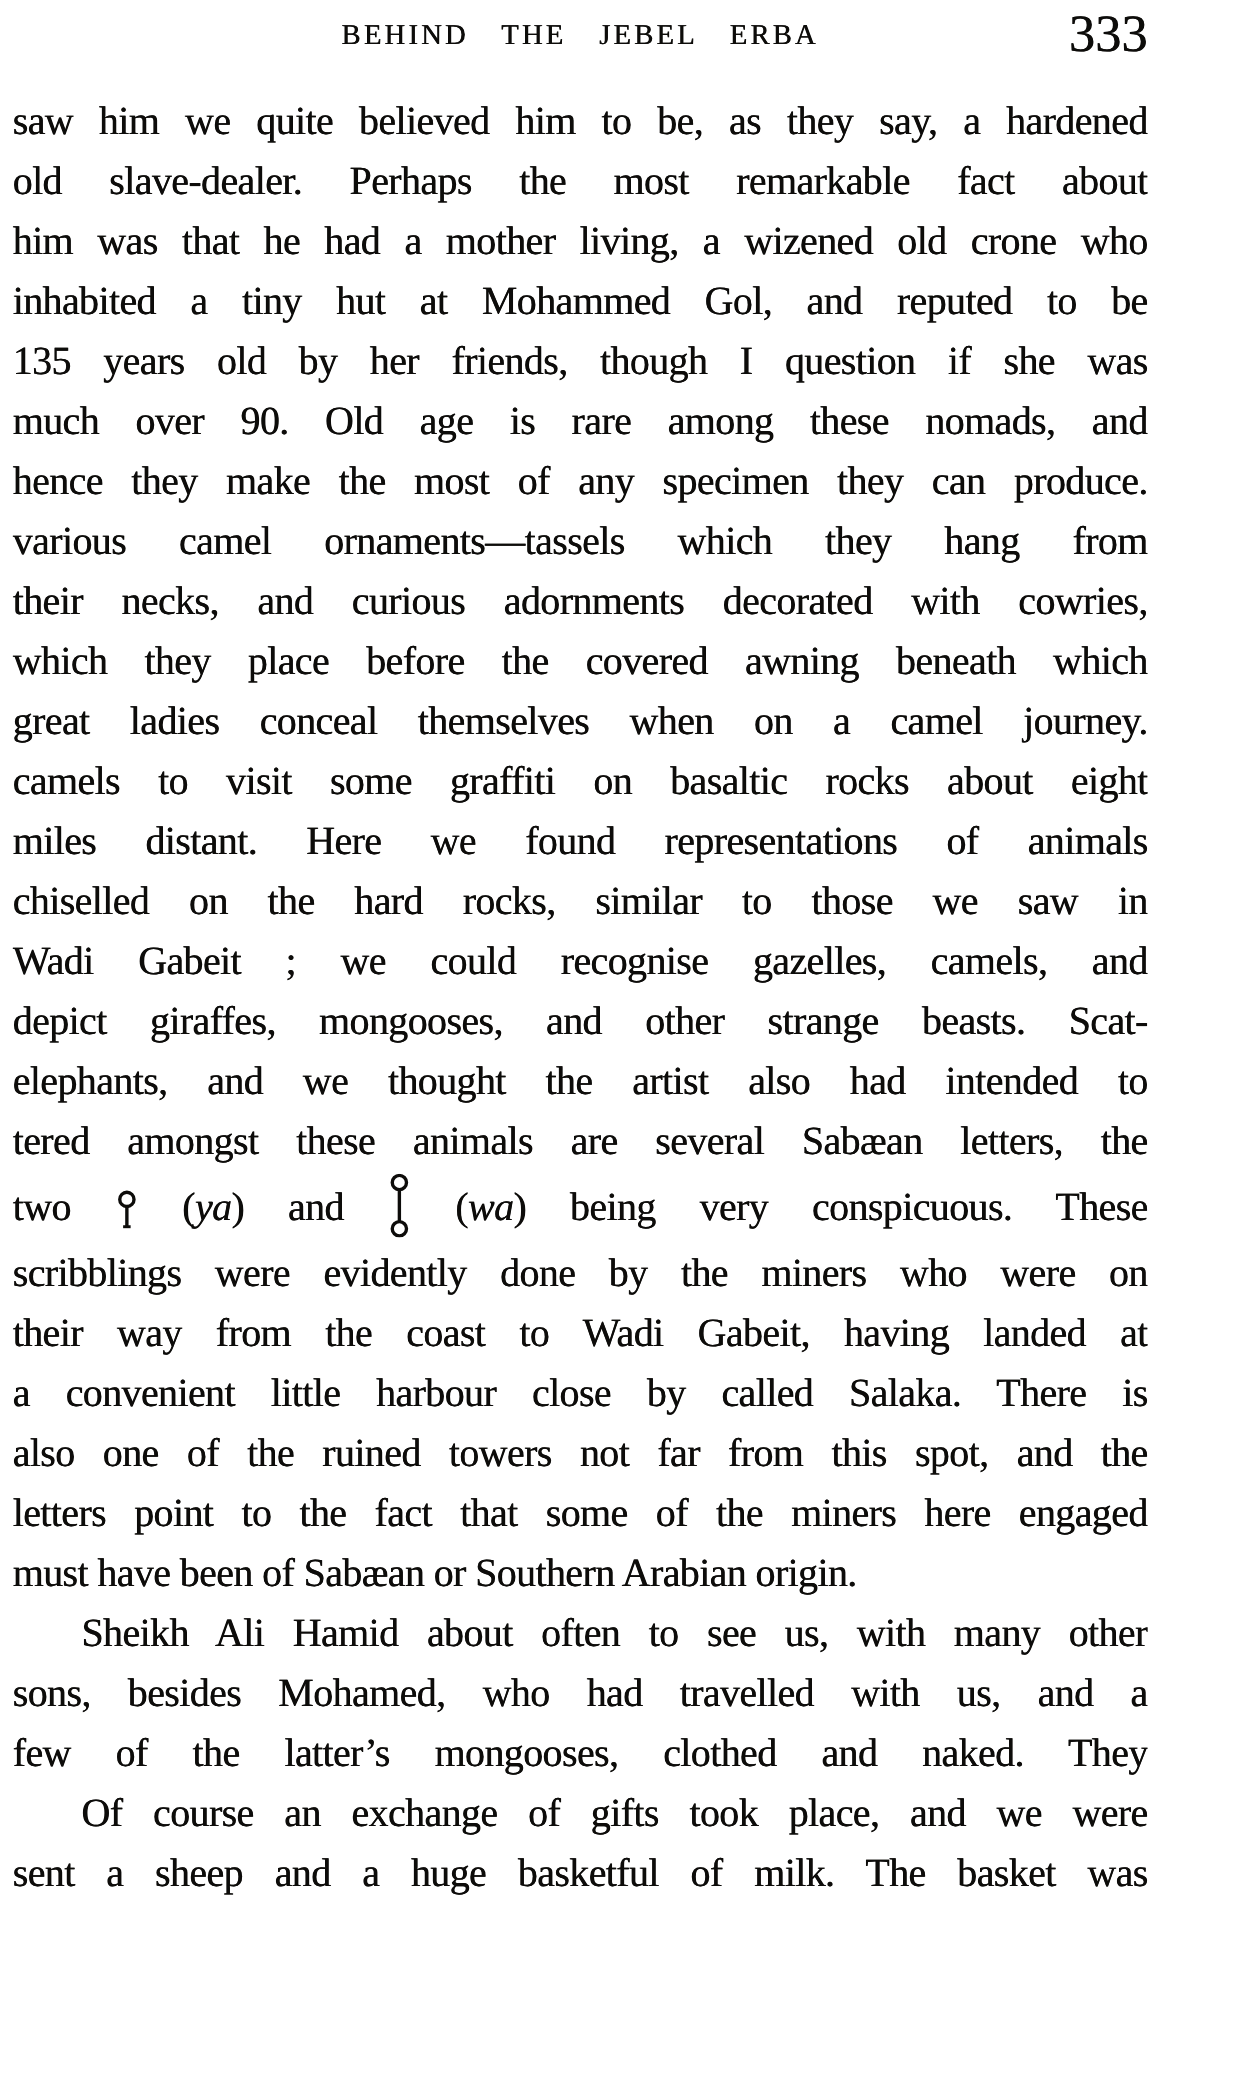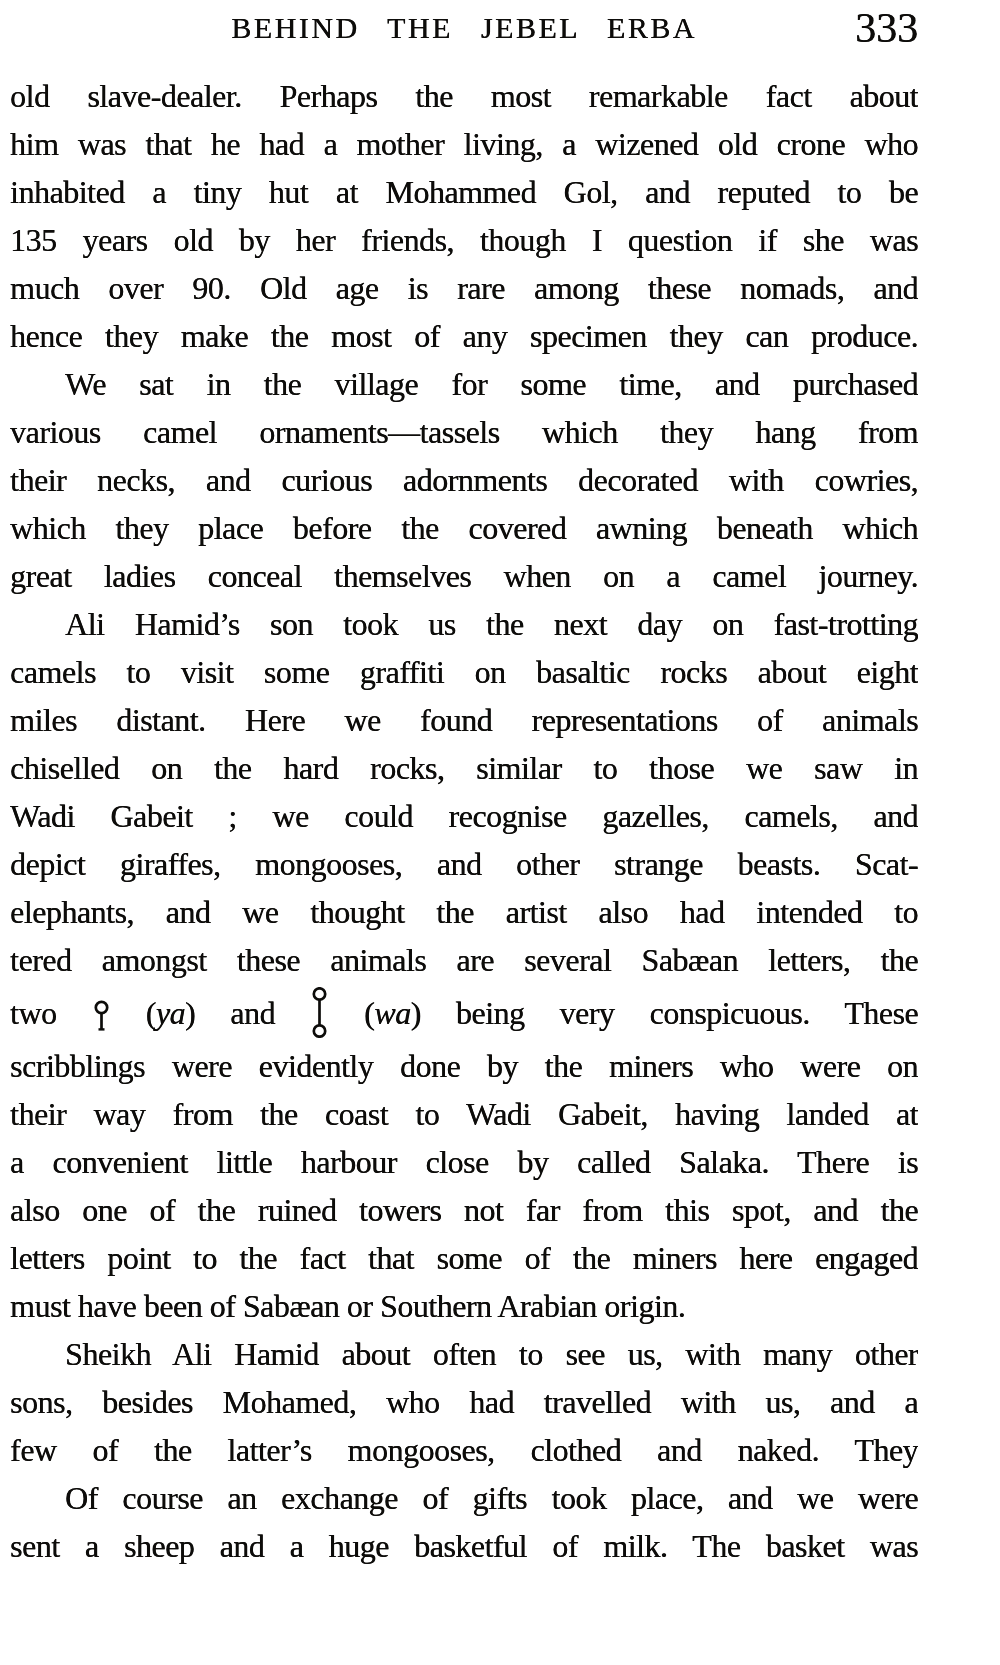--- a/index.html
+++ b/index.html
@@ -16,21 +16,21 @@
     background: #ffffff;
   }
   .header {
     position: relative;
     margin: 8px 0 0 10px;
     width: 908px;
     height: 42px;
   }
   .running-title {
     text-align: center;
-    font-size: 30px;
+    font-size: 23px;
     line-height: 40px;
     letter-spacing: 2.5px;
     word-spacing: 18px;
     text-shadow: 0.4px 0 0 currentColor;
     white-space: nowrap;
   }
   .page-number {
     position: absolute;
     right: 0; top: 0;
     font-size: 42px;
@@ -69,32 +69,31 @@
 </style>
 </head>
 <body>
 
 <div class="page">
   <div class="header">
     <div class="running-title">BEHIND THE JEBEL ERBA</div>
     <div class="page-number">333</div>
   </div>
   <div class="text-block">
+      <div class="line">saw him we quite believed him to be, as they say, a hardened</div>
       <div class="line">old slave-dealer. Perhaps the most remarkable fact about</div>
       <div class="line">him was that he had a mother living, a wizened old crone who</div>
       <div class="line">inhabited a tiny hut at Mohammed Gol, and reputed to be</div>
       <div class="line">135 years old by her friends, though I question if she was</div>
       <div class="line">much over 90. Old age is rare among these nomads, and</div>
       <div class="line">hence they make the most of any specimen they can produce.</div>
-      <div class="line indent">We sat in the village for some time, and purchased</div>
       <div class="line">various camel ornaments—tassels which they hang from</div>
       <div class="line">their necks, and curious adornments decorated with cowries,</div>
       <div class="line">which they place before the covered awning beneath which</div>
       <div class="line">great ladies conceal themselves when on a camel journey.</div>
-      <div class="line indent">Ali Hamid’s son took us the next day on fast-trotting</div>
       <div class="line">camels to visit some graffiti on basaltic rocks about eight</div>
       <div class="line">miles distant. Here we found representations of animals</div>
       <div class="line">chiselled on the hard rocks, similar to those we saw in</div>
       <div class="line">Wadi Gabeit ; we could recognise gazelles, camels, and</div>
       <div class="line">depict giraffes, mongooses, and other strange beasts. Scat-</div>
       <div class="line">elephants, and we thought the artist also had intended to</div>
       <div class="line">tered amongst these animals are several Sabæan letters, the</div>
       <div class="line sab">two <span class="glyph ya"><svg width="19" height="31" viewBox="0 0 19 31" xmlns="http://www.w3.org/2000/svg">
             <circle cx="9.5" cy="7.5" r="5.7" fill="none" stroke="#0d0c0a" stroke-width="2.7"></circle>
             <line x1="9.5" y1="13.2" x2="9.5" y2="29" stroke="#0d0c0a" stroke-width="2.7"></line>

